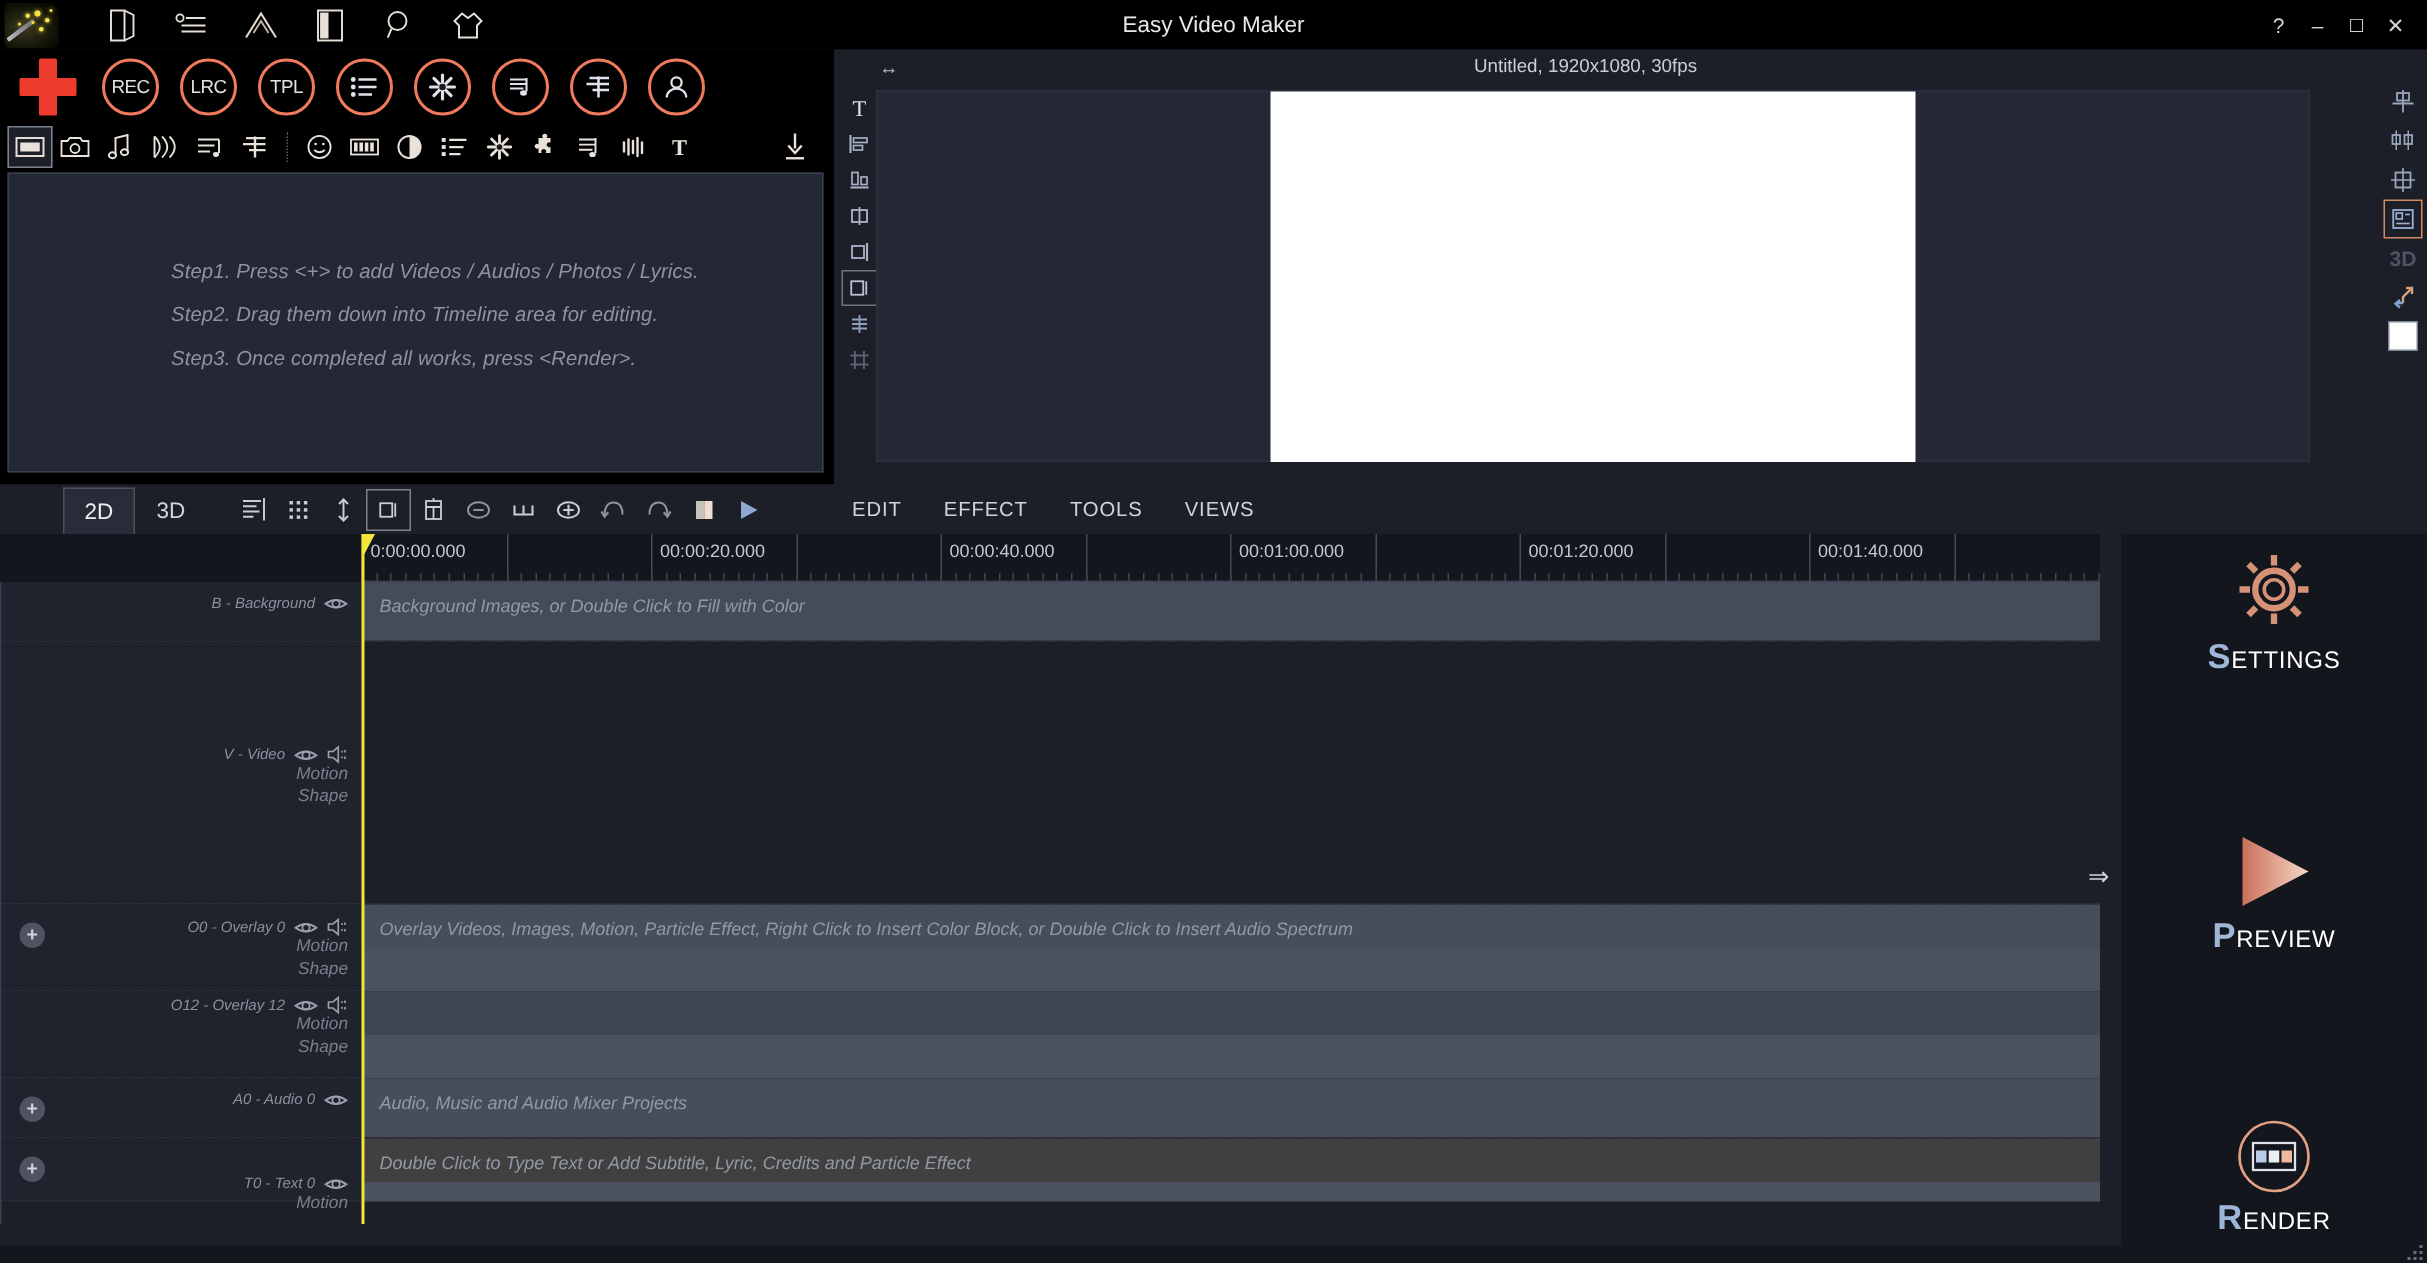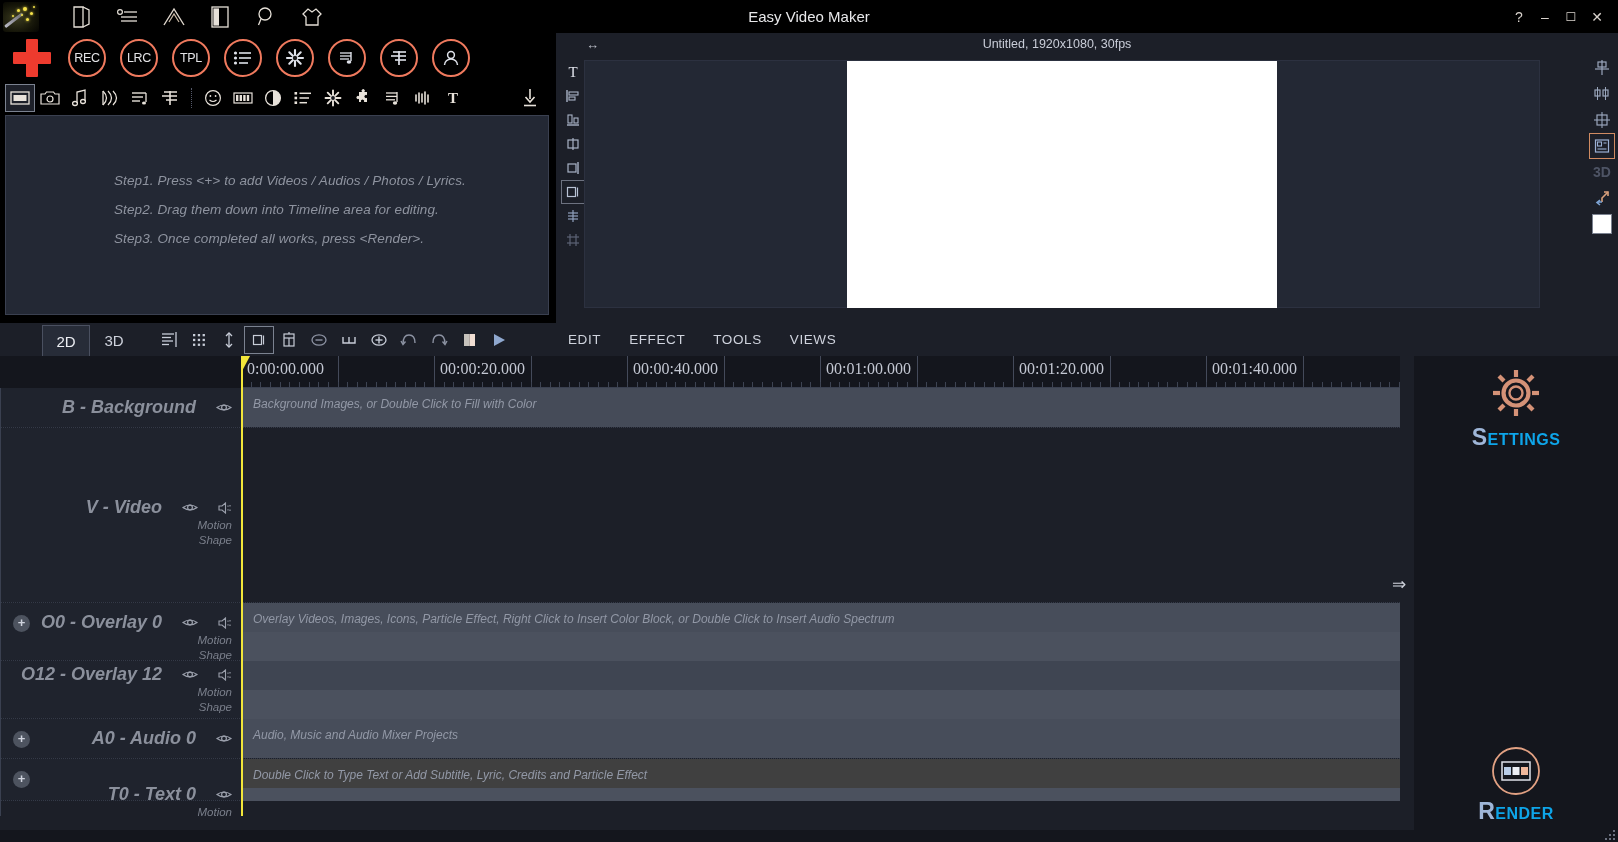--- a/index.html
+++ b/index.html
@@ -160,36 +160,36 @@
 
   
   .tl-wrap { position: absolute; left: 0; top: 356px; width: 1400px; height: 460px; background: #1c1f28; }
   .tl-ruler {
     position: absolute; left: 0; top: 0; width: 1400px; height: 32px;
     background: #14161d; border-bottom: 1px solid #3a4050;
   }
   .tl-ruler .label-area { position: absolute; left: 0; top: 0; width: 241px; height: 32px; background: #14161d; }
   .tl-ruler .tick-area { position: absolute; left: 241px; top: 0; right: 0; height: 32px; }
   .tl-tick { position: absolute; top: 0; height: 32px; border-left: 1px solid #444a5a; }
-  .tl-tick span { position: absolute; left: 5px; top: 4px; color: #c3c7d2; font-size: 16px; white-space: nowrap; font-family: Liberation Serif, serif; }
+  .tl-tick span { position: absolute; left: 5px; top: 4px; color: #c3c7d2; font-size: 12px; white-space: nowrap; }
   .tl-minitick { position: absolute; bottom: 0; height: 6px; border-left: 1px solid #3d4352; }
 
   .tracks {
     position: absolute; left: 0; top: 32px; width: 1400px; height: 428px;
     border-left: 1px solid #3a4050;
   }
   .track { position: relative; display: flex; border-bottom: 1px dotted #343a48; }
   .tk-label {
     width: 241px; flex: none; background: #1f232d; position: relative;
     display: flex; flex-direction: column; align-items: flex-end; justify-content: flex-start;
     padding-right: 10px;
   }
   .tk-title {
-    display: flex; align-items: center; gap: 20px; color: #8b909c;
-    font-size: 18px; font-style: italic; font-weight: bold; white-space: nowrap;
+    display: flex; align-items: center; gap: 6px; color: #8b909c;
+    font-size: 10px; font-style: italic; font-weight: normal; white-space: nowrap;
   }
   .tk-sub { color: #7a7f8b; font-size: 11.5px; font-style: italic; line-height: 15px; }
   .eye, .spk { cursor: pointer; display: inline-flex; }
   .addbtn {
     position: absolute; left: 12px; width: 17px; height: 17px; border-radius: 50%;
     background: #4d535f; color: #cfd3dd; font-size: 13px; line-height: 15px; text-align: center;
     cursor: pointer; font-weight: bold;
   }
   .tk-body { flex: 1; position: relative; }
   .tk-hint {
@@ -212,21 +212,21 @@
     background: #262b36; border: 1px solid #454b5b;
   }
   .tl-scroll-v .grip { position: absolute; left: 4px; top: 160px; width: 5px; height: 7px; }
   .tl-scroll-v .grip i { display: block; height: 1px; background: #5d6272; margin-bottom: 2px; }
 
   
   .rightpanel { position: absolute; left: 1414px; top: 356px; width: 204px; height: 486px; background: #14161d; }
   .act { position: absolute; left: 0; width: 204px; text-align: center; cursor: pointer; }
   .act-label { font-size: 16px; letter-spacing: 0.5px; margin-top: 2px; }
   .act-label .cap { font-size: 23px; color: #9fb6d8; font-weight: bold; }
-  .act-label .rest { color: #0ea5e9; font-size: 16px; font-weight: bold; }
+  .act-label .rest { color: #ffffff; font-size: 16px; }
   .arrow-right { position: absolute; left: -22px; top: 218px; color: #cfd3dd; font-size: 17px; }
   .gear-wrap { display: flex; justify-content: center; }
   .play-wrap { display: flex; justify-content: center; }
   .render-wrap { display: flex; justify-content: center; }
 
   .statusbar { position: absolute; left: 0; bottom: 0; width: 1618px; height: 12px; background: #14161d; }
   .resize-grip { position: absolute; right: 3px; bottom: 2px; width: 10px; height: 8px; }
   .resize-grip i { position: absolute; width: 2px; height: 2px; background: #6a6f7d; }
 </style>
 </head>
@@ -932,21 +932,21 @@
                   <path d="M1 4 h3 L7.5 1 v10 L4 8 H1 z" fill="none" stroke="#9ba0ac" stroke-width="1.1"></path>
                   <path d="M10 3.5 v1.2 M10 7.3 v1.2 M12 3 v1.6 M12 7.4 v1.6" stroke="#9ba0ac" stroke-width="1.1"></path>
                 </svg>
               </span>
             </div>
             <div class="tk-sub">Motion</div>
             <div class="tk-sub">Shape</div>
           </div>
           <div class="tk-body" style="background: rgb(71, 77, 90);">
             <div class="row-shade" style="top: 29px; height: 29px; background: rgb(75, 81, 94);"></div>
-            <div class="tk-hint" style="top: 9px;">Overlay Videos, Images, Icons, Particle Effect, Right Click to Insert Color Block, or Double Click to Insert Audio Spectrum</div>
+            <div class="tk-hint" style="top: 9px;">Overlay Videos, Images, Motion, Particle Effect, Right Click to Insert Color Block, or Double Click to Insert Audio Spectrum</div>
           </div>
         </div>
         <div class="track" style="height: 58px;">
           <div class="tk-label">
             <div class="tk-title" style="margin-top: 3px;">
               <span>O12 - Overlay 12</span>
               <span class="eye">
                 <svg width="16" height="11" viewBox="0 0 16 11">
                   <path d="M1 5.5 Q8 0.5 15 5.5 Q8 10.5 1 5.5 z" fill="none" stroke="#9ba0ac" stroke-width="1.2"></path>
                   <circle cx="8" cy="5.5" r="2.4" fill="none" stroke="#9ba0ac" stroke-width="1.2"></circle>
@@ -1035,20 +1035,36 @@
               <line x1="17" y1="41" x2="12" y2="46"></line>
           </g>
           <circle cx="29" cy="29" r="6.5" fill="none" stroke="#d59277" stroke-width="2.4"></circle>
         </svg>
       </div>
       <div class="act-label">
         <span class="cap">S</span><span class="rest">ETTINGS</span>
       </div>
     </div>
 
+    <div class="act" style="top:198px;">
+      <div class="play-wrap">
+        <svg width="62" height="54" viewBox="0 0 62 54">
+          <defs>
+              <linearGradient id="plg" x1="0" y1="0" x2="1" y2="0">
+            <stop offset="0" stop-color="#c9705a"></stop>
+                <stop offset="1" stop-color="#f6d7c5"></stop>
+          </linearGradient>
+            </defs>
+          <path d="M10 4 L54 27 L10 50 z" fill="url(#plg)"></path>
+        </svg>
+      </div>
+      <div class="act-label">
+        <span class="cap">P</span><span class="rest">REVIEW</span>
+      </div>
+    </div>
 
     <div class="act" style="top:390px;">
       <div class="render-wrap">
         <svg width="50" height="50" viewBox="0 0 50 50">
           <circle cx="25" cy="25" r="23" fill="none" stroke="#e2a183" stroke-width="1.8"></circle>
           <rect x="11" y="16" width="28" height="18" fill="none" stroke="#dfe2ea" stroke-width="1.5"></rect>
           <rect x="13" y="21" width="7" height="8" fill="#b9cde8"></rect>
           <rect x="21.5" y="21" width="7" height="8" fill="#eceff5"></rect>
           <rect x="30" y="21" width="7" height="8" fill="#f0b89c"></rect>
         </svg>

